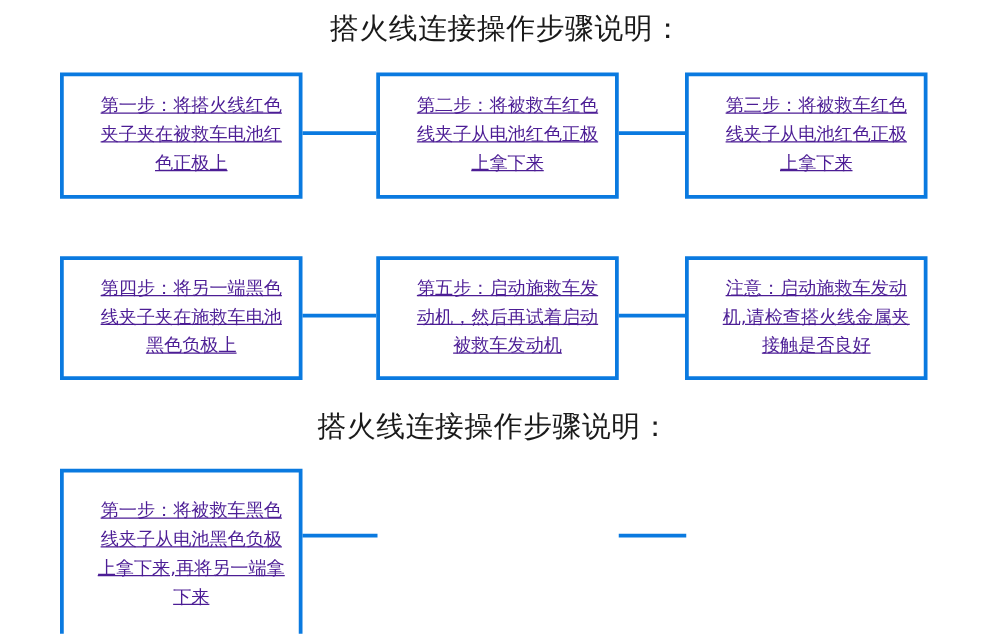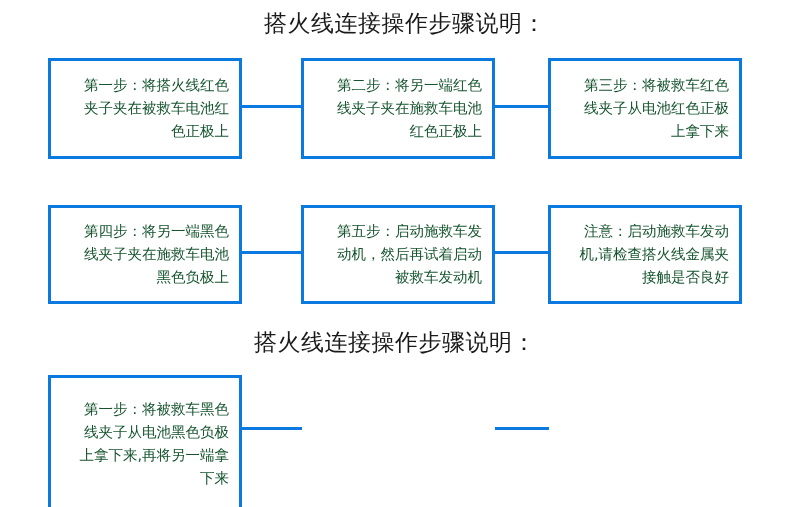--- a/index.html
+++ b/index.html
@@ -48,28 +48,29 @@
   .step-box {
     position: absolute;
     box-sizing: border-box;
     border: 3px solid #0a7ae0;
     background: #ffffff;
     display: flex;
     align-items: center;
     justify-content: flex-start;
   }
   .step-box .box-text {
-    color: #14532d;
+    color: #4c1d95;
     font-size: 14.5px;
     line-height: 23px;
     padding: 0 10px 0 26px;
     width: 100%;
     box-sizing: border-box;
-    text-align: right;
+    text-align: center;
     letter-spacing: 0px;
+    text-decoration: underline;
   }
 
   
   .col-1 { left: 48px;  width: 194px; }
   .col-2 { left: 301px; width: 194px; }
   .col-3 { left: 548px; width: 194px; }
 
   .flow-row .step-box { top: 0; height: 100%; }
   #row-1 .step-box { height: 101px; }
   #row-2 .step-box { height: 99px; }
@@ -93,21 +94,21 @@
 <div class="page">
 
   <div class="section-title" id="title-connect">搭火线连接操作步骤说明：</div>
 
   <div class="flow-row" id="row-1">
     <div class="step-box col-1">
       <div class="box-text">第一步：将搭火线红色夹子夹在被救车电池红色正极上</div>
     </div>
     <div class="connector conn-a"></div>
     <div class="step-box col-2">
-      <div class="box-text">第二步：将另一端红色线夹子夹在施救车电池红色正极上</div>
+      <div class="box-text">第二步：将被救车红色线夹子从电池红色正极上拿下来</div>
     </div>
     <div class="connector conn-b"></div>
     <div class="step-box col-3">
       <div class="box-text">第三步：将被救车红色线夹子从电池红色正极上拿下来</div>
     </div>
   </div>
 
   <div class="flow-row" id="row-2">
     <div class="step-box col-1">
       <div class="box-text">第四步：将另一端黑色线夹子夹在施救车电池黑色负极上</div>

